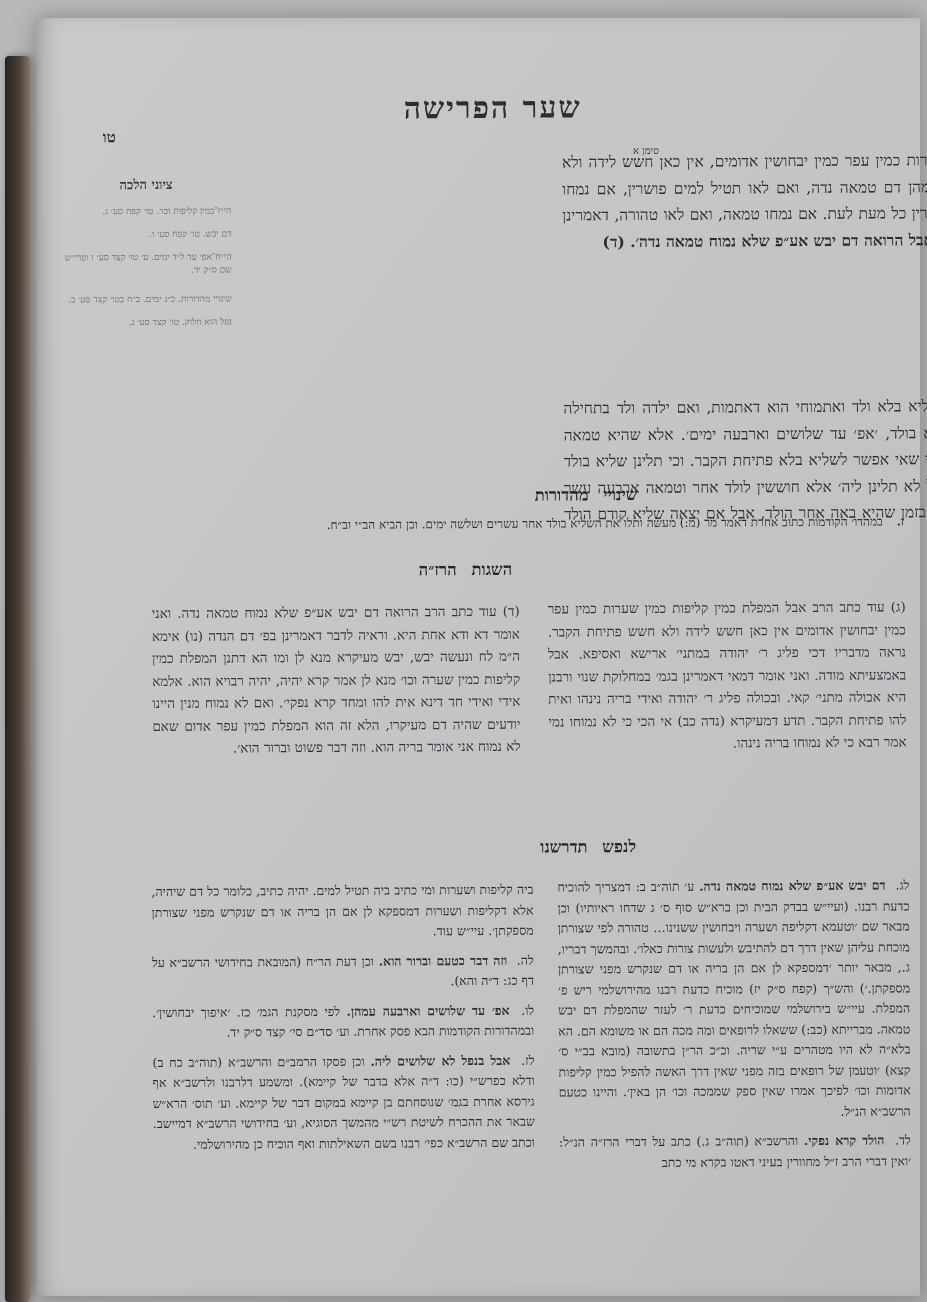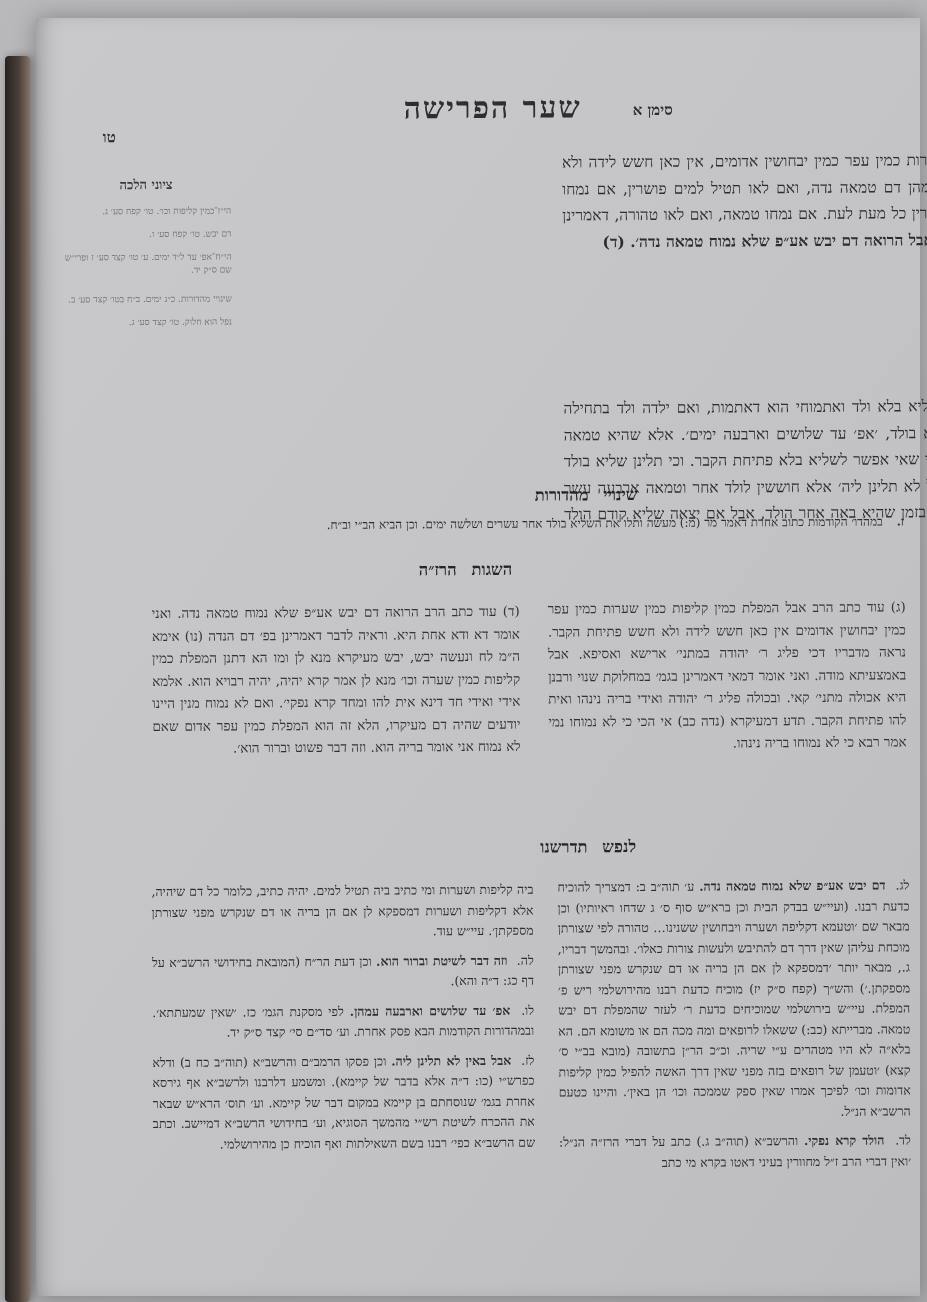--- a/index.html
+++ b/index.html
@@ -8,21 +8,21 @@
          font-family:"DejaVu Serif","Liberation Serif",serif;direction:rtl;}
   .paper{position:absolute;left:36px;top:18px;width:884px;height:1278px;
          background:linear-gradient(125deg,#c9c8ca 0%,#c6c5c7 35%,#c2c1c3 70%,#bcbbbe 100%);
          box-shadow:0 0 22px rgba(0,0,0,.28), inset 14px 0 26px -14px rgba(0,0,0,.35);}
   .spine{position:absolute;left:5px;top:56px;width:25px;height:1246px;border-radius:4px;
          background:linear-gradient(90deg,#262120 0%,#4a3f38 55%,#857467 100%);
          box-shadow:2px 0 8px rgba(0,0,0,.35);}
   .content{position:absolute;left:36px;top:18px;width:884px;height:1278px;
            transform:rotate(-0.35deg);color:#2e2d31;}
   .abs{position:absolute;}
-  .hdr-siman{font-size:15px;font-weight:bold;}
+  .hdr-siman{font-size:10px;font-weight:normal;margin-top:44px;}
   .title{font-size:30px;font-weight:bold;letter-spacing:2px;text-align:center;}
   .pagenum{font-size:15px;font-weight:bold;}
   .margin-col{width:170px;font-size:9px;line-height:13px;text-align:right;color:#56555b;}
   .margin-col .m-head{font-size:13px;font-weight:bold;text-align:center;margin-bottom:14px;color:#3a393e;}
   .m-note{margin-bottom:10px;opacity:.8;}
   .main-par{width:604px;font-size:15.5px;line-height:26.5px;text-align:justify;position:relative;}
   .bold{font-weight:bold;}
   .gap-seg{margin-right:34px;}
   .section-heading{font-size:16.5px;font-weight:bold;text-align:center;word-spacing:9px;color:#26252a;}
   .shin-line{width:757px;font-size:12px;line-height:17px;text-align:right;}
@@ -90,29 +90,29 @@
         <span>והרשב״א (תוה״ב ג.) כתב על דברי הרז״ה הנ״ל: ׳ואין דברי הרב ז״ל מחוורין בעיני דאטו בקרא מי כתב</span>
       </p>
     </div>
 
     <div class="abs col lenef-col" style="left:114px;top:862px;width:382px;">
       <p class="lenef-p">
         <span>ביה קליפות ושערות ומי כתיב ביה תטיל למים. יהיה כתיב, כלומר כל דם שיהיה, אלא דקליפות ושערות דמספקא לן אם הן בריה או דם שנקרש מפני שצורתן מספקתן׳. עיי״ש עוד.</span>
       </p>
       <p class="lenef-p">
         <span class="lead-num">לה.</span>
-        <span class="bold">וזה דבר לשיטת וברור הוא.</span>
+        <span class="bold">וזה דבר כטעם וברור הוא.</span>
         <span>וכן דעת הר״ח (המובאת בחידושי הרשב״א על דף כג: ד״ה והא).</span>
       </p>
       <p class="lenef-p">
         <span class="lead-num">לו.</span>
         <span class="bold">אפ׳ עד שלושים וארבעה עמהן.</span>
-        <span>לפי מסקנת הגמ׳ כז. ׳שאין שמעתתא׳. ובמהדורות הקודמות הבא פסק אחרת. וע׳ סד״ם סי׳ קצד ס״ק יד.</span>
+        <span>לפי מסקנת הגמ׳ כז. ׳איפוך יבחושין׳. ובמהדורות הקודמות הבא פסק אחרת. וע׳ סד״ם סי׳ קצד ס״ק יד.</span>
       </p>
       <p class="lenef-p">
         <span class="lead-num">לז.</span>
-        <span class="bold">אבל באין לא תלינן ליה.</span>
+        <span class="bold">אבל בנפל לא שלושים ליה.</span>
         <span>וכן פסקו הרמב״ם והרשב״א (תוה״ב כח ב) ודלא כפרש״י (כו: ד״ה אלא בדבר של קיימא). ומשמע דלרבנו ולרשב״א אף גירסא אחרת בגמ׳ שנוסחתם בן קיימא במקום דבר של קיימא. וע׳ תוס׳ הרא״ש שבאר את ההכרח לשיטת רש״י מהמשך הסוגיא, וע׳ בחידושי הרשב״א דמיישב. וכתב שם הרשב״א כפי׳ רבנו בשם השאילתות ואף הוכיח כן מהירושלמי.</span>
       </p>
     </div>
 
   </div>
 </div>
 
 </body></html>

